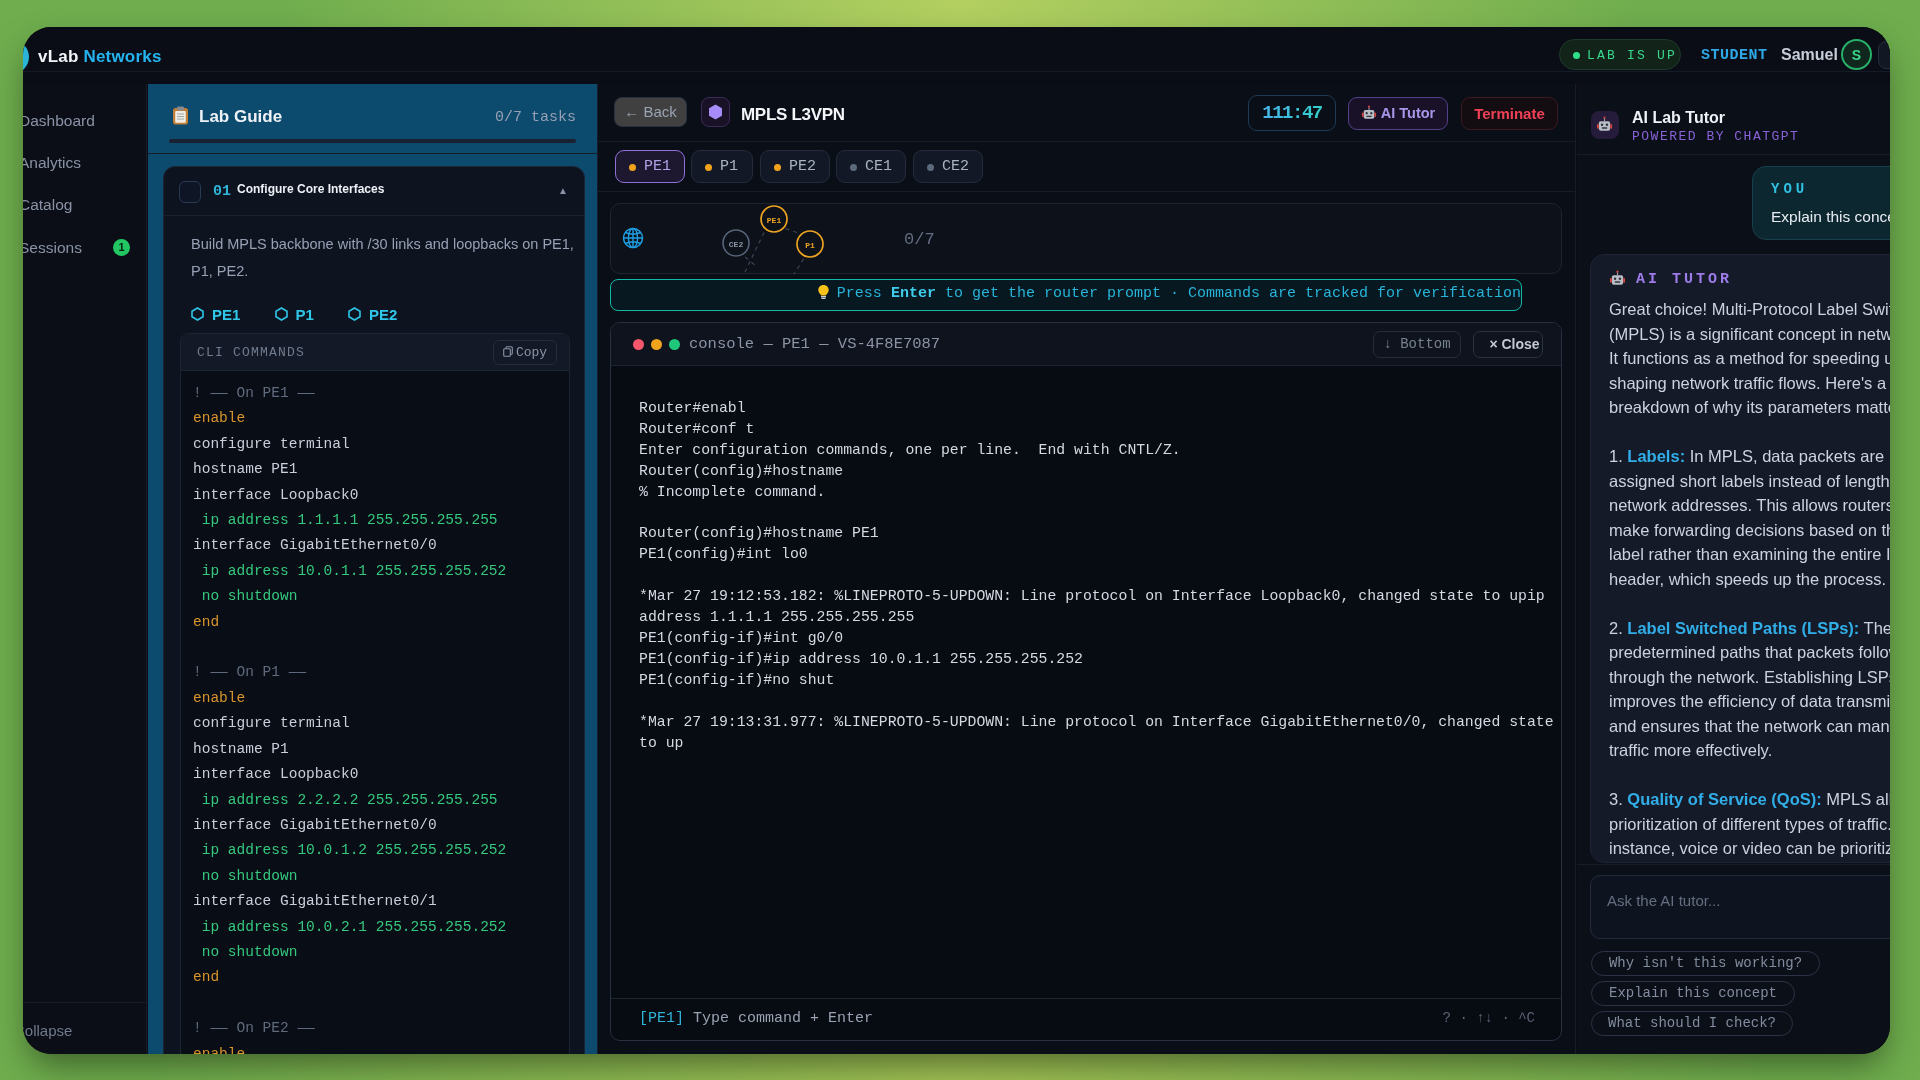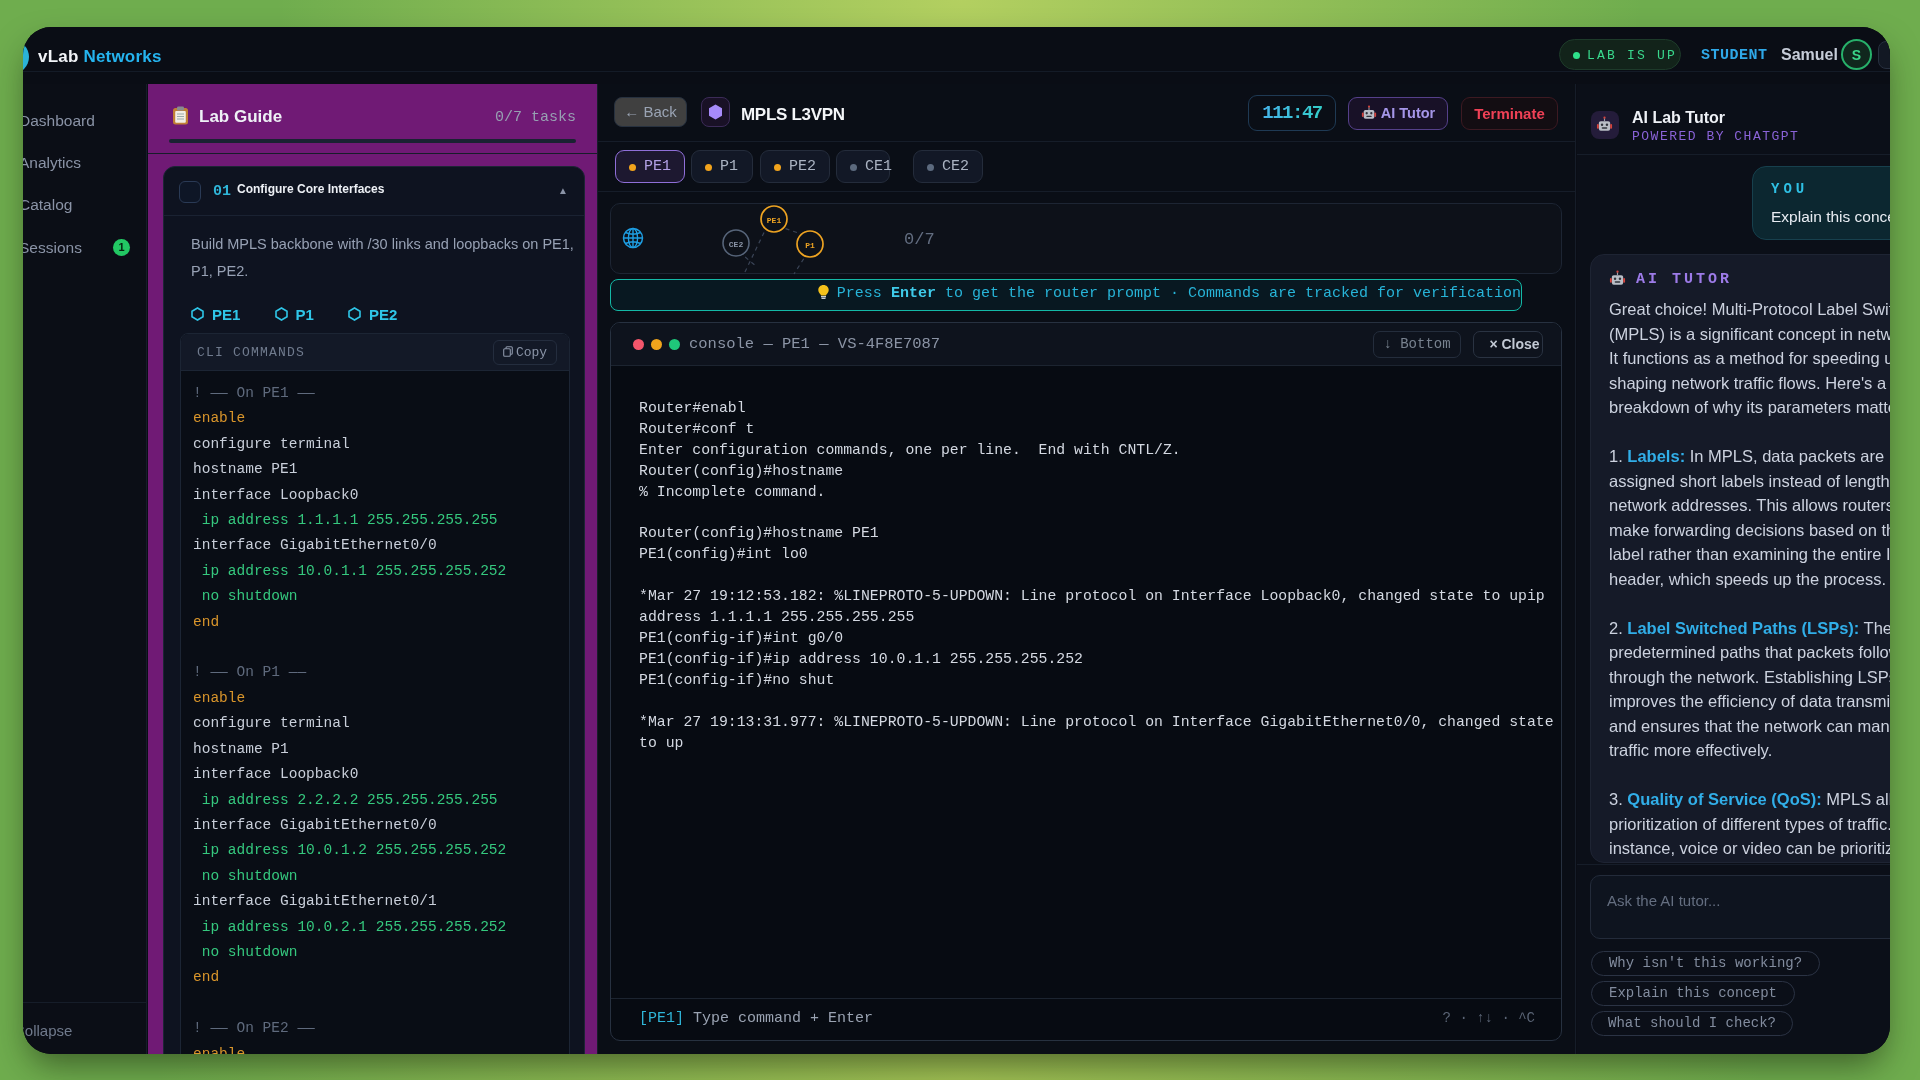--- a/index.html
+++ b/index.html
@@ -25,21 +25,21 @@
 .samuel { position:absolute; left:1758px; top:19px; font-size:16px; font-weight:bold; color:#c6ccd8; }
 .avatar { position:absolute; left:1818px; top:12px; width:31px; height:31px; border-radius:50%; background:#10271d; border:2px solid #27b06a; color:#3bd68b; font-size:14px; font-weight:bold; text-align:center; line-height:28px; }
 .hbtn { position:absolute; left:1855px; top:14px; width:40px; height:28px; border-radius:8px; border:1px solid #27303f; background:#121823; }
 
 .side { position:absolute; left:0; top:57px; width:124px; height:970px; background:#0b0e16; border-right:1px solid #161d29; }
 .side .it { position:absolute; left:-4px; font-size:15.5px; color:#8a93a6; }
 .badge { position:absolute; left:90px; top:155px; width:17px; height:17px; border-radius:50%; background:#22c763; color:#06220f; font-size:11px; font-weight:bold; text-align:center; line-height:17px; }
 .side .divb { position:absolute; left:0; top:918px; width:124px; border-top:1px solid #161d29; }
 .collapse { position:absolute; left:-9px; top:938px; font-size:15px; color:#707a8c; }
 
-.guide { position:absolute; left:125px; top:57px; width:450px; height:970px; background:#701a75; border-right:1px solid #161d29; }
+.guide { position:absolute; left:125px; top:57px; width:450px; height:970px; background:#0c4a6e; border-right:1px solid #161d29; }
 .g-head { position:absolute; left:0; top:0; width:100%; height:70px; border-bottom:1px solid #161d29; }
 .g-title { position:absolute; left:51px; top:23px; font-size:17px; font-weight:bold; color:#eef1f6; }
 .g-tasks { position:absolute; right:21px; top:25px; font-family:"Liberation Mono",monospace; font-size:15px; color:#97a0b2; }
 .g-bar { position:absolute; left:21px; top:55px; width:407px; height:4px; border-radius:2px; background:#1a2232; }
 .card { position:absolute; left:15px; top:82px; width:422px; height:926px; background:#0e1320; border:1px solid #1d2535; border-radius:12px; }
 .c-head { position:absolute; left:0; top:0; width:100%; height:49px; border-bottom:1px solid #1a2232; }
 .cbox { position:absolute; left:15px; top:14px; width:22px; height:22px; border-radius:6px; background:#0e1626; border:1.5px solid #2a3a55; }
 .c-num { position:absolute; left:49px; top:16px; font-family:"Liberation Mono",monospace; font-size:15px; font-weight:bold; color:#2fb5d8; }
 .c-name { position:absolute; left:73px; top:15px; font-size:12px; font-weight:bold; color:#edf0f5; }
 .c-car { position:absolute; right:16px; top:18px; font-size:10px; color:#8a93a6; }
@@ -229,21 +229,21 @@
           <div class="l">PE1</div>
         </div>
       <div class="tab" style="left:93px;width:62px">
           <div class="d"></div>
           <div class="l">P1</div>
         </div>
       <div class="tab" style="left:162px;width:70px">
           <div class="d"></div>
           <div class="l">PE2</div>
         </div>
-      <div class="tab gray" style="left:238px;width:54px">
+      <div class="tab gray" style="left:238px;width:70px">
           <div class="d"></div>
           <div class="l">CE1</div>
         </div>
       <div class="tab gray" style="left:315px;width:70px">
           <div class="d"></div>
           <div class="l">CE2</div>
         </div>
     </div>
     <div class="strip">
       <svg width="950" height="71" viewBox="0 0 950 71" style="position:absolute;left:0;top:0">

